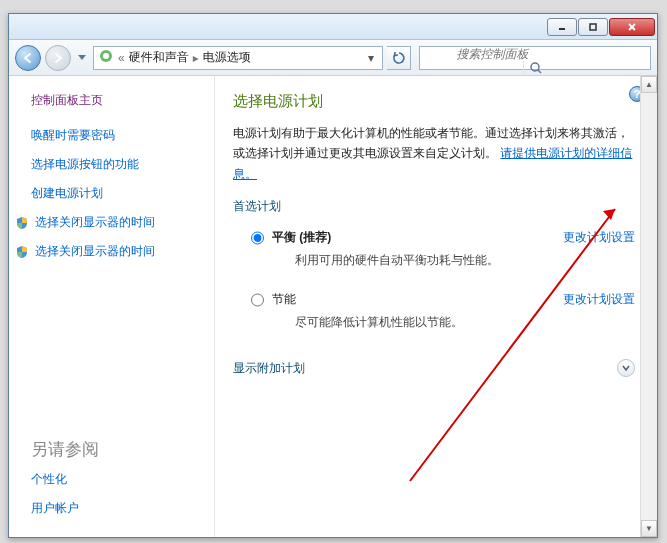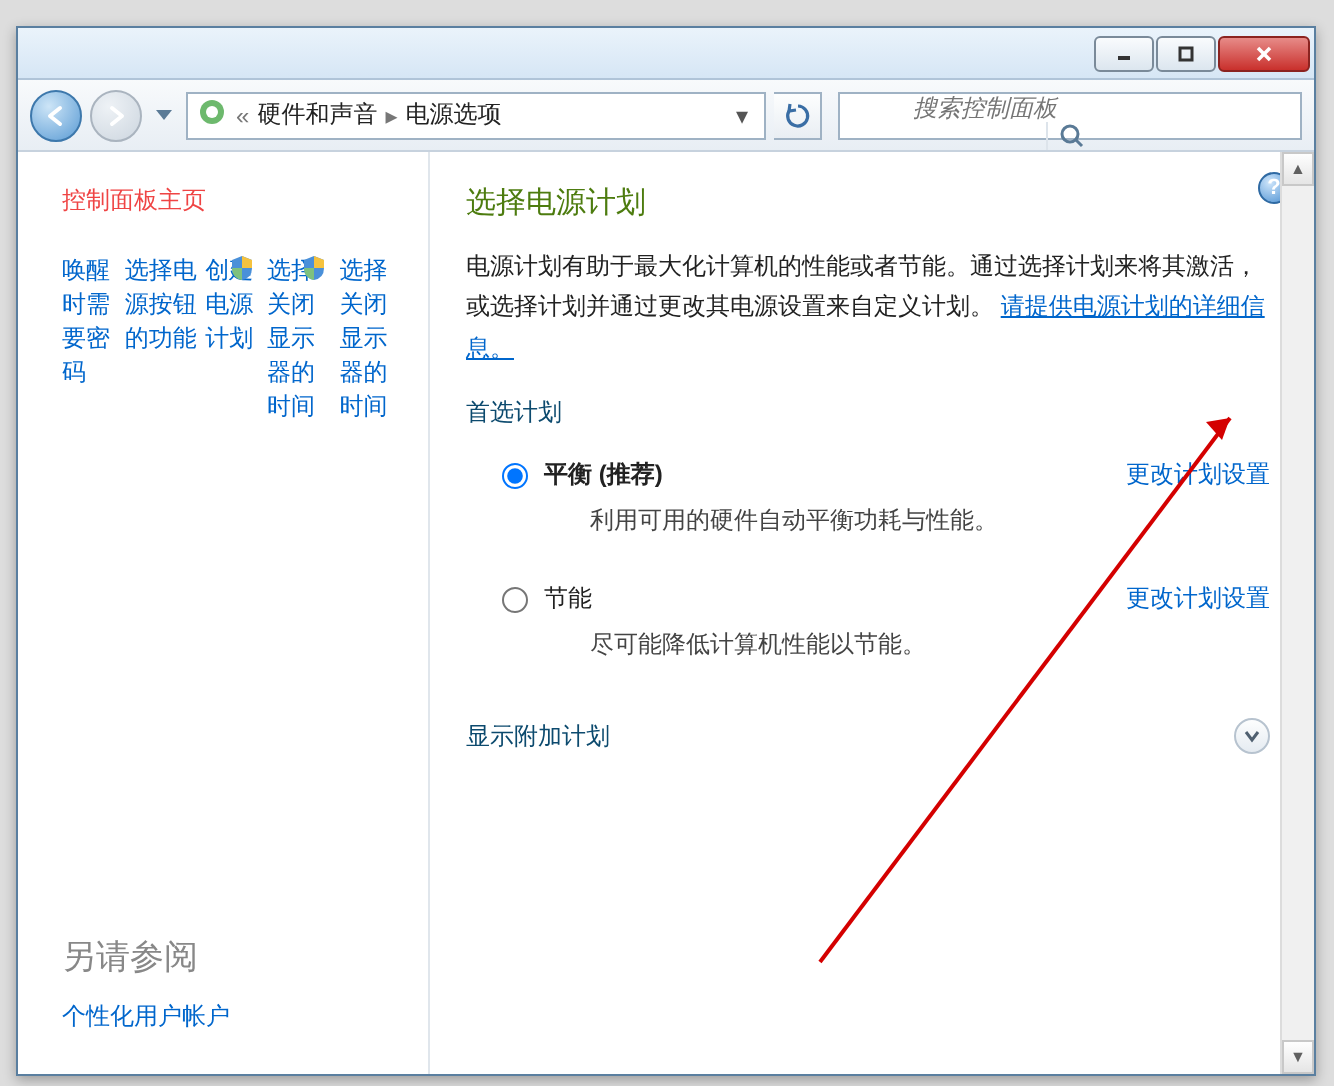--- a/index.html
+++ b/index.html
@@ -15,24 +15,24 @@
     .recent { width: 14px; height: 18px; display: flex; align-items: center; justify-content: center; border-radius: 2px; }
     .addr { flex: 1; height: 24px; border: 1px solid #9fb2c4; background: #fff; display: flex; align-items: center; padding: 0 4px; gap: 4px; font-size: 12px; color: #222; }
     .addr .sep { color: #777; }
     .addr .dd { margin-left: auto; color: #555; padding: 0 4px; cursor: pointer; }
     .refresh { width: 24px; height: 24px; border: 1px solid #9fb2c4; border-left: none; background: linear-gradient(#fdfefe,#e9eef3); display: flex; align-items: center; justify-content: center; cursor: pointer; }
     .search { width: 232px; height: 24px; border: 1px solid #9fb2c4; background: #fff; display: flex; align-items: center; margin-left: 4px; flex-direction: column; }
     .search input { flex: 1; border: none; outline: none; font-size: 12px; font-style: italic; color: #888; padding: 0 6px; background: transparent; }
     .search .sbtn { width: 24px; height: 22px; display: flex; align-items: center; justify-content: center; cursor: pointer; border-left: 1px solid #dde4eb; }
     .body { flex: 1; display: flex; position: relative; }
     .side { width: 205px; background: #fff; padding: 16px 12px 12px 22px; font-size: 12px; display: flex; flex-direction: column; }
-    .side-title { color: #ef4444; font-size: 12px; margin-bottom: 18px; }
-    .side-links { display: flex; flex-direction: row; }
+    .side-title { color: #701a75; font-size: 12px; margin-bottom: 18px; }
+    .side-links { display: flex; flex-direction: column; gap: 12px; }
     .side-link { color: #0066cc; cursor: pointer; }
-    .side-row { display: flex; align-items: flex-start; gap: 6px; margin-left: -16px; }
+    .side-row { display: flex; align-items: center; gap: 6px; margin-left: -16px; }
     .side-row .ico { width: 14px; height: 14px; flex-shrink: 0; }
     .side-bottom { margin-top: auto; padding-bottom: 8px; }
     .side-sub { color: #888; font-size: 17px; margin-bottom: 10px; }
     .main { flex: 1; background: #fff; border-left: 1px solid #e0e6ec; padding: 16px 22px 12px 18px; font-size: 12px; color: #222; position: relative; }
     .help { position: absolute; right: 12px; top: 10px; width: 16px; height: 16px; border-radius: 50%; background: radial-gradient(circle at 35% 30%, #cfe6fb, #4a8fd1); border: 1px solid #2f6aa3; color: #fff; font-size: 11px; font-weight: bold; display: flex; align-items: center; justify-content: center; cursor: pointer; }
     .h1 { color: #4d7c0f; font-size: 15px; margin-bottom: 12px; }
     .desc { line-height: 1.7; margin-bottom: 14px; }
     .link { color: #0066cc; cursor: pointer; text-decoration: underline; }
     .sub { color: #0c4a6e; font-size: 12px; margin: 6px 0 10px; }
     .plan { display: flex; align-items: flex-start; padding: 4px 0 18px 18px; }

